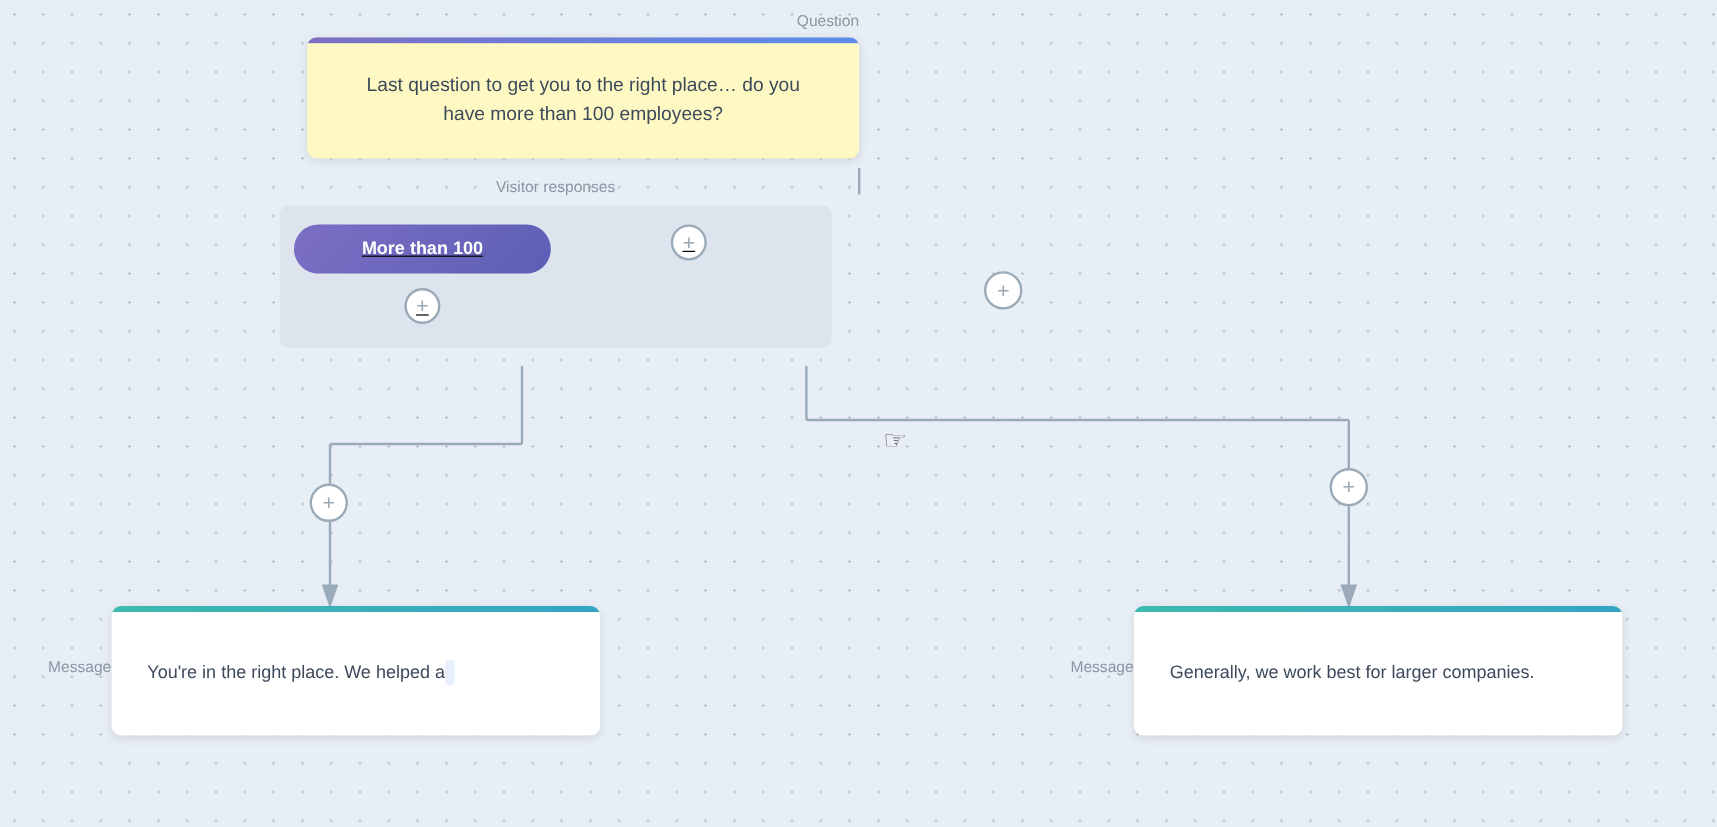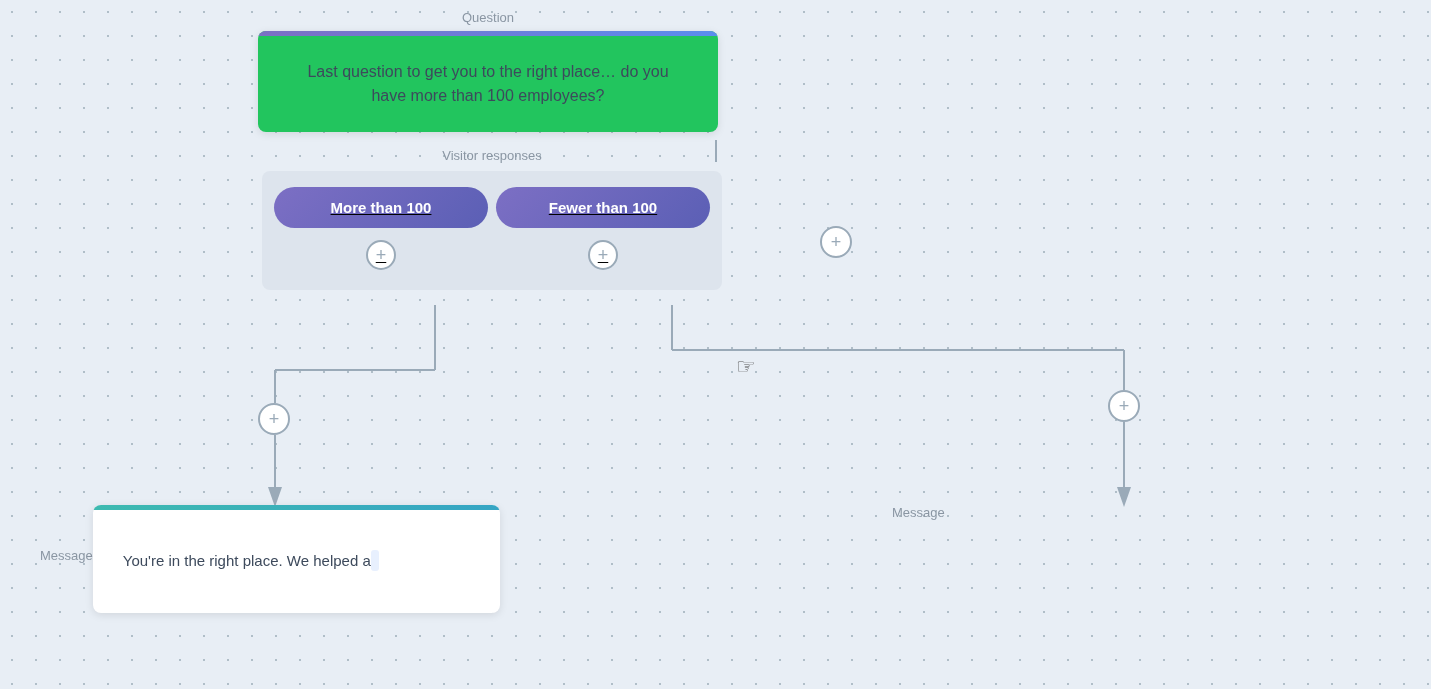--- a/index.html
+++ b/index.html
@@ -23,32 +23,32 @@
 
     
     .question-node {
       position: absolute;
       left: 50%;
       transform: translateX(-50%);
       top: 10px;
       width: 456px;
       display: flex;
       flex-direction: column;
-      align-items: center;
+      align-items: flex-end;
     }
 
     .node-label {
       font-size: 13px;
       color: #8a96a3;
       margin-bottom: 6px;
       font-weight: 500;
     }
 
     .question-card {
-      background: #22c55e;
+      background: #fef9c3;
       border-radius: 8px;
       box-shadow: 0 2px 8px rgba(0,0,0,0.1);
       overflow: hidden;
       width: 460px;
     }
 
     .question-card-bar {
       height: 5px;
       background: linear-gradient(90deg, #7c6fc4, #5b8dee);
       width: 100%;
@@ -292,29 +292,28 @@
   <div class="question-node" style="left: 488px;">
     <span class="node-label">Question</span>
     <div class="question-card">
       <div class="question-card-bar"></div>
       <div class="question-card-body">
         <p class="question-text">Last question to get you to the right place… do you have more than 100 employees?</p>
       </div>
     </div>
   </div>
 
-  <div class="visitor-responses-section" style="left: 492px;">
+  <div class="visitor-responses-section" style="left: 463px;">
     <span class="responses-label">Visitor responses</span>
     <div class="responses-card">
       <div class="response-option">
         <button class="response-btn">More than 100</button>
         <div class="add-circle">+</div>
       </div>
       <div class="response-option">
-        <button class="response-btn">Fewer than 100</button>
         <div class="add-circle">+</div>
       </div>
     </div>
   </div>
 
   <div class="add-circle-right">+</div>
 
   <div class="add-circle-left-below">+</div>
 
   <div class="add-circle-right-below">+</div>
@@ -326,17 +325,23 @@
       <div class="message-card-body">
         <p class="message-text">
           <span>You're in the right place. We helped a </span><span class="text-highlight"></span>
         </p>
       </div>
     </div>
   </div>
 
   <div class="message-node message-node-right">
     <span class="node-label">Message</span>
+    <div class="message-card">
+      <div class="message-card-bar"></div>
+      <div class="message-card-body">
+        <p class="message-text">Generally, we work best for larger companies.</p>
+      </div>
+    </div>
   </div>
 
   <div class="cursor">☞</div>
 
 </div>
 
 </body></html>

